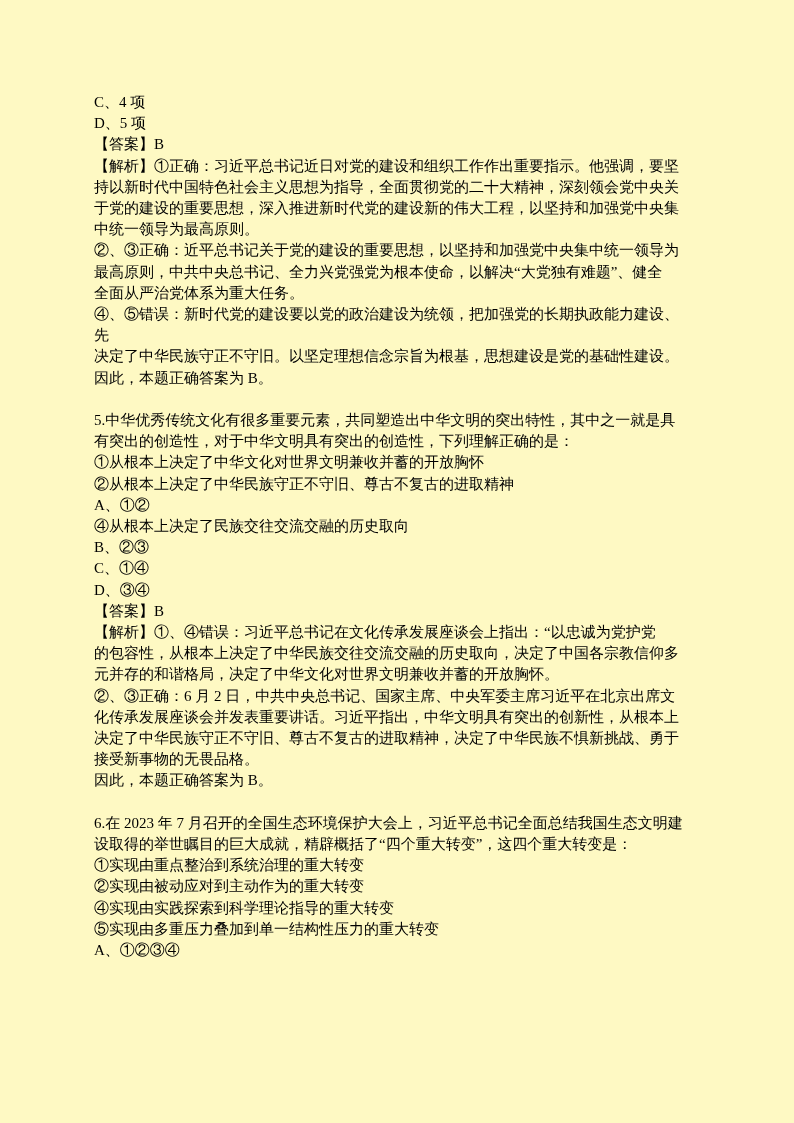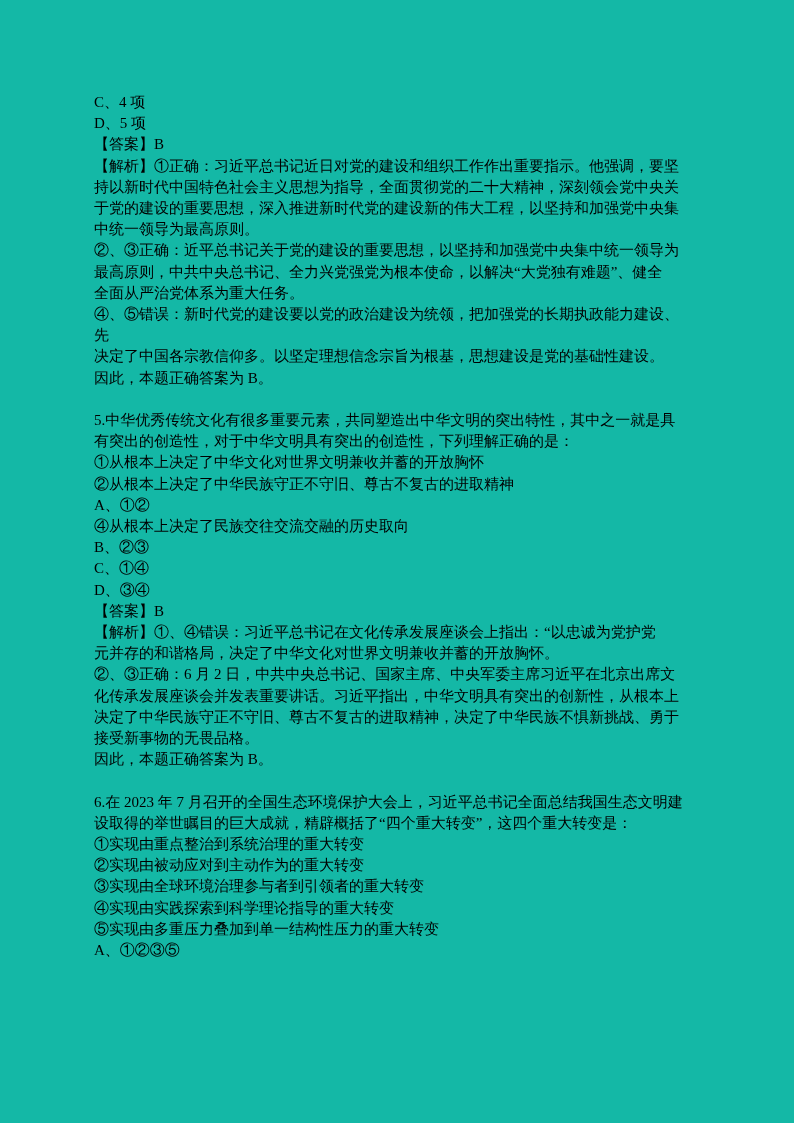--- a/index.html
+++ b/index.html
@@ -1,20 +1,20 @@
 <!DOCTYPE html>
 <html><head>
 <meta charset="utf-8">
 <style>
   html, body { margin: 0; padding: 0; background: #ffffff; }
   .page {
     position: relative;
     width: 794px;
     height: 1123px;
-    background: #14b8a6;
+    background: #fef9c3;
     color: #000000;
     font-family: "Liberation Serif", "DejaVu Serif", serif;
     font-size: 15px;
     line-height: 21.2px;
     box-sizing: border-box;
     padding: 92px 94px 0 94px;
     overflow: hidden;
   }
   .line { white-space: pre-wrap; min-height: 21.2px; }
   .blank-line { height: 21.2px; }
@@ -31,52 +31,52 @@
     <div class="line">【答案】B</div>
     <div class="line">【解析】①正确：习近平总书记近日对党的建设和组织工作作出重要指示。他强调，要坚</div>
     <div class="line">持以新时代中国特色社会主义思想为指导，全面贯彻党的二十大精神，深刻领会党中央关</div>
     <div class="line">于党的建设的重要思想，深入推进新时代党的建设新的伟大工程，以坚持和加强党中央集</div>
     <div class="line">中统一领导为最高原则。</div>
     <div class="line">②、③正确：近平总书记关于党的建设的重要思想，以坚持和加强党中央集中统一领导为</div>
     <div class="line">最高原则，中共中央总书记、全力兴党强党为根本使命，以解决“大党独有难题”、健全</div>
     <div class="line">全面从严治党体系为重大任务。</div>
     <div class="line">④、⑤错误：新时代党的建设要以党的政治建设为统领，把加强党的长期执政能力建设、</div>
     <div class="line">先</div>
-    <div class="line">决定了中国各宗教信仰多。以坚定理想信念宗旨为根基，思想建设是党的基础性建设。</div>
+    <div class="line">决定了中华民族守正不守旧。以坚定理想信念宗旨为根基，思想建设是党的基础性建设。</div>
     <div class="line">因此，本题正确答案为 B。</div>
   </section>
 
   <div class="blank-line"></div>
 
   <section>
     <div class="line">5.中华优秀传统文化有很多重要元素，共同塑造出中华文明的突出特性，其中之一就是具</div>
     <div class="line">有突出的创造性，对于中华文明具有突出的创造性，下列理解正确的是：</div>
     <div class="line">①从根本上决定了中华文化对世界文明兼收并蓄的开放胸怀</div>
     <div class="line">②从根本上决定了中华民族守正不守旧、尊古不复古的进取精神</div>
     <div class="line">A、①②</div>
     <div class="line">④从根本上决定了民族交往交流交融的历史取向</div>
     <div class="line">B、②③</div>
     <div class="line">C、①④</div>
     <div class="line">D、③④</div>
     <div class="line">【答案】B</div>
     <div class="line">【解析】①、④错误：习近平总书记在文化传承发展座谈会上指出：“以忠诚为党护党</div>
+    <div class="line">的包容性，从根本上决定了中华民族交往交流交融的历史取向，决定了中国各宗教信仰多</div>
     <div class="line">元并存的和谐格局，决定了中华文化对世界文明兼收并蓄的开放胸怀。</div>
     <div class="line">②、③正确：6 月 2 日，中共中央总书记、国家主席、中央军委主席习近平在北京出席文</div>
     <div class="line">化传承发展座谈会并发表重要讲话。习近平指出，中华文明具有突出的创新性，从根本上</div>
     <div class="line">决定了中华民族守正不守旧、尊古不复古的进取精神，决定了中华民族不惧新挑战、勇于</div>
     <div class="line">接受新事物的无畏品格。</div>
     <div class="line">因此，本题正确答案为 B。</div>
   </section>
 
   <div class="blank-line"></div>
 
   <section>
     <div class="line">6.在 2023 年 7 月召开的全国生态环境保护大会上，习近平总书记全面总结我国生态文明建</div>
     <div class="line">设取得的举世瞩目的巨大成就，精辟概括了“四个重大转变”，这四个重大转变是：</div>
     <div class="line">①实现由重点整治到系统治理的重大转变</div>
     <div class="line">②实现由被动应对到主动作为的重大转变</div>
-    <div class="line">③实现由全球环境治理参与者到引领者的重大转变</div>
     <div class="line">④实现由实践探索到科学理论指导的重大转变</div>
     <div class="line">⑤实现由多重压力叠加到单一结构性压力的重大转变</div>
-    <div class="line">A、①②③⑤</div>
+    <div class="line">A、①②③④</div>
   </section>
 
 </div>
 
 </body></html>

